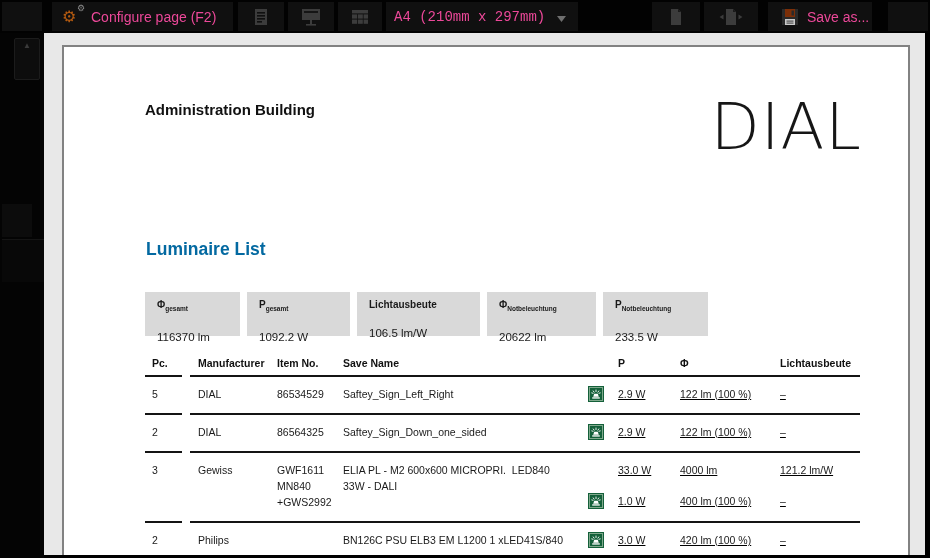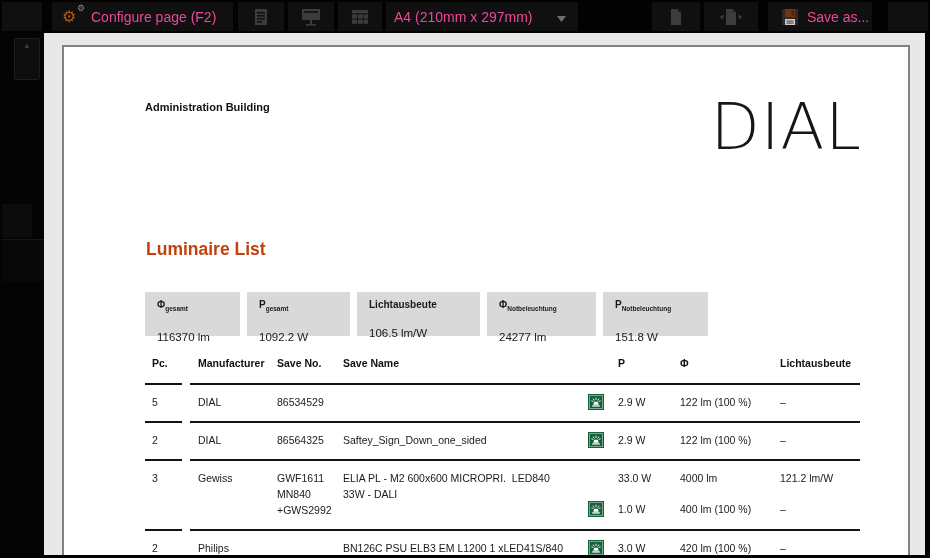--- a/index.html
+++ b/index.html
@@ -14,65 +14,65 @@
   .tb-label{color:#ec4899;font-size:14px;white-space:nowrap;}
   .tile-corner{left:2px;width:40px;}
   .btn-configure{left:52px;width:181px;padding-left:10px;box-sizing:border-box;gap:9px;}
   .gear-wrap{position:relative;width:20px;height:20px;display:inline-block;}
   .gear-big{position:absolute;left:0;top:0;font-size:16px;line-height:20px;color:#b45a10;}
   .gear-small{position:absolute;right:-3px;top:-4px;font-size:9px;line-height:10px;color:#8a8a8a;}
   .icon-btn{justify-content:center;}
   .b-report{left:238px;width:46px;}
   .b-monitor{left:288px;width:46px;}
   .b-table{left:338px;width:44px;}
-  .dropdown{left:386px;width:192px;padding-left:8px;box-sizing:border-box;}
+  .dropdown{left:386px;width:192px;padding-left:8px;box-sizing:border-box;font-family:Liberation Mono, monospace;}
   .dropdown .caret{position:absolute;right:12px;top:14px;}
   .b-page{left:652px;width:48px;}
   .b-pagenav{left:704px;width:54px;}
   .btn-save{left:768px;width:104px;padding-left:13px;box-sizing:border-box;gap:8px;}
   .tile-end{left:888px;width:40px;}
   
   .sidebar{position:absolute;left:0;top:33px;width:44px;bottom:0;background:#040404;}
   .side-btn{position:absolute;left:14px;top:5px;width:24px;height:40px;background:#0d0d0d;border:1px solid #1c1c1c;border-radius:2px;display:flex;justify-content:center;}
   .side-glyph{color:#3a3a3a;font-size:8px;line-height:14px;}
   .side-panel1{position:absolute;left:2px;top:171px;width:30px;height:33px;background:#0c0c0c;}
   .side-panel2{position:absolute;left:2px;top:206px;width:42px;height:42px;background:#080808;border-top:1px solid #151515;}
   
   .canvas{position:absolute;left:44px;top:33px;width:881px;height:522px;background:#e8e8e8;overflow:hidden;}
   .sheet{position:absolute;left:18px;top:12px;width:844px;height:720px;background:#fff;border:2px solid #828282;box-sizing:content-box;}
-  .proj{position:absolute;left:81px;top:54px;font-size:11px;font-weight:bold;color:#111;}
+  .proj{position:absolute;left:81px;top:54px;font-size:15px;font-weight:bold;color:#111;}
   .logo{position:absolute;right:46px;top:48px;font-family:"DejaVu Sans",sans-serif;font-weight:200;font-size:64px;line-height:1;letter-spacing:1px;color:#161616;}
-  .title{position:absolute;left:82px;top:192px;font-size:17.5px;font-weight:600;color:#c2410c;}
+  .title{position:absolute;left:82px;top:192px;font-size:17.5px;font-weight:600;color:#0369a1;}
   
   .summary{position:absolute;left:81px;top:245px;display:flex;gap:7px;}
   .sum-box{background:#d9d9d9;height:44px;box-sizing:border-box;padding:7px 0 0 12px;}
   .sum-box:nth-child(1){width:95px;}
   .sum-box:nth-child(2){width:103px;}
   .sum-box:nth-child(3){width:123px;}
   .sum-box:nth-child(4){width:109px;}
   .sum-box:nth-child(5){width:105px;}
   .sum-label{font-size:10px;font-weight:bold;color:#1a1a1a;line-height:12px;}
   .sum-label sub{font-size:6.5px;font-weight:bold;}
   .sum-value{font-size:11.5px;color:#1a1a1a;margin-top:16px;}
   
   .table{position:absolute;left:81px;top:308px;width:715px;}
   .thead,.trow{display:grid;grid-template-columns:45px 79px 66px 245px 30px 62px 100px 88px;}
-  .thead{padding-bottom:12px;}
+  .thead{padding-bottom:4px;}
   .hcell{font-size:10.5px;font-weight:bold;color:#111;padding-left:8px;line-height:16px;}
   .h-pc{padding-left:7px;}
   .sep{display:flex;gap:8px;}
   .sep i{display:block;height:2px;background:#141414;}
   .sep .s1{width:37px;}
   .sep .s2{flex:1;}
   .trow{padding:9px 0 11px;}
   .cell{font-size:10.5px;color:#1a1a1a;line-height:16px;padding-left:8px;}
   .c-pc{padding-left:7px;}
   .c-itemno,.c-itemname{white-space:pre-wrap;}
   .lines{grid-column:5/9;display:flex;flex-direction:column;gap:15px;}
-  .line{display:grid;grid-template-columns:30px 62px 100px 88px;}
+  .line{display:grid;grid-template-columns:30px 62px 100px 88px;text-decoration:underline;}
   .c-icon{padding-left:8px;line-height:0;}
 </style>
 </head>
 <body>
 
 <div class="toolbar">
   <div class="tile tile-corner"></div>
 
   <div class="tile btn-configure">
     <span class="gear-wrap">
@@ -175,48 +175,49 @@
         <div class="sum-box">
           <div class="sum-label"><span>P</span><sub>gesamt</sub></div>
           <div class="sum-value">1092.2 W</div>
         </div>
         <div class="sum-box">
           <div class="sum-label"><span>Lichtausbeute</span></div>
           <div class="sum-value">106.5 lm/W</div>
         </div>
         <div class="sum-box">
           <div class="sum-label"><span>Φ</span><sub>Notbeleuchtung</sub></div>
-          <div class="sum-value">24277 lm</div>
+          <div class="sum-value">20622 lm</div>
         </div>
         <div class="sum-box">
           <div class="sum-label"><span>P</span><sub>Notbeleuchtung</sub></div>
-          <div class="sum-value">151.8 W</div>
+          <div class="sum-value">233.5 W</div>
         </div>
       </div>
 
     <div class="table">
       <div class="thead">
         <div class="hcell h-pc">Pc.</div>
         <div class="hcell">Manufacturer</div>
-        <div class="hcell">Save No.</div>
+        <div class="hcell">Item No.</div>
         <div class="hcell">Save Name</div>
         <div class="hcell"></div>
         <div class="hcell">P</div>
         <div class="hcell">Φ</div>
         <div class="hcell">Lichtausbeute</div>
       </div>
       <div class="sep">
           <i class="s1"></i>
           <i class="s2"></i>
         </div>
       <div id="rows">
           <div class="trow">
             <div class="cell c-pc">5</div>
             <div class="cell c-manu">DIAL</div>
             <div class="cell c-itemno">86534529</div>
+            <div class="cell c-itemname">Saftey_Sign_Left_Right</div>
             <div class="lines">
               <div class="line">
                 <div class="cell c-icon"><svg width="16" height="16" viewBox="0 0 16 16">
                     <rect width="16" height="16" fill="#14603a"></rect>
                     <rect x="1.5" y="1.5" width="13" height="13" fill="none" stroke="#7fa98c" stroke-width="1"></rect>
                     <path d="M5.2 10.8 L10.8 10.8 L9.8 7.8 L6.2 7.8 Z" fill="#fff"></path>
                     <rect x="4.2" y="11.3" width="7.6" height="1.3" fill="#fff"></rect>
                     <g stroke="#fff" stroke-width="0.9">
                       <line x1="8" y1="3.6" x2="8" y2="6"></line>
                       <line x1="5" y1="4.6" x2="6.3" y2="6.5"></line>

